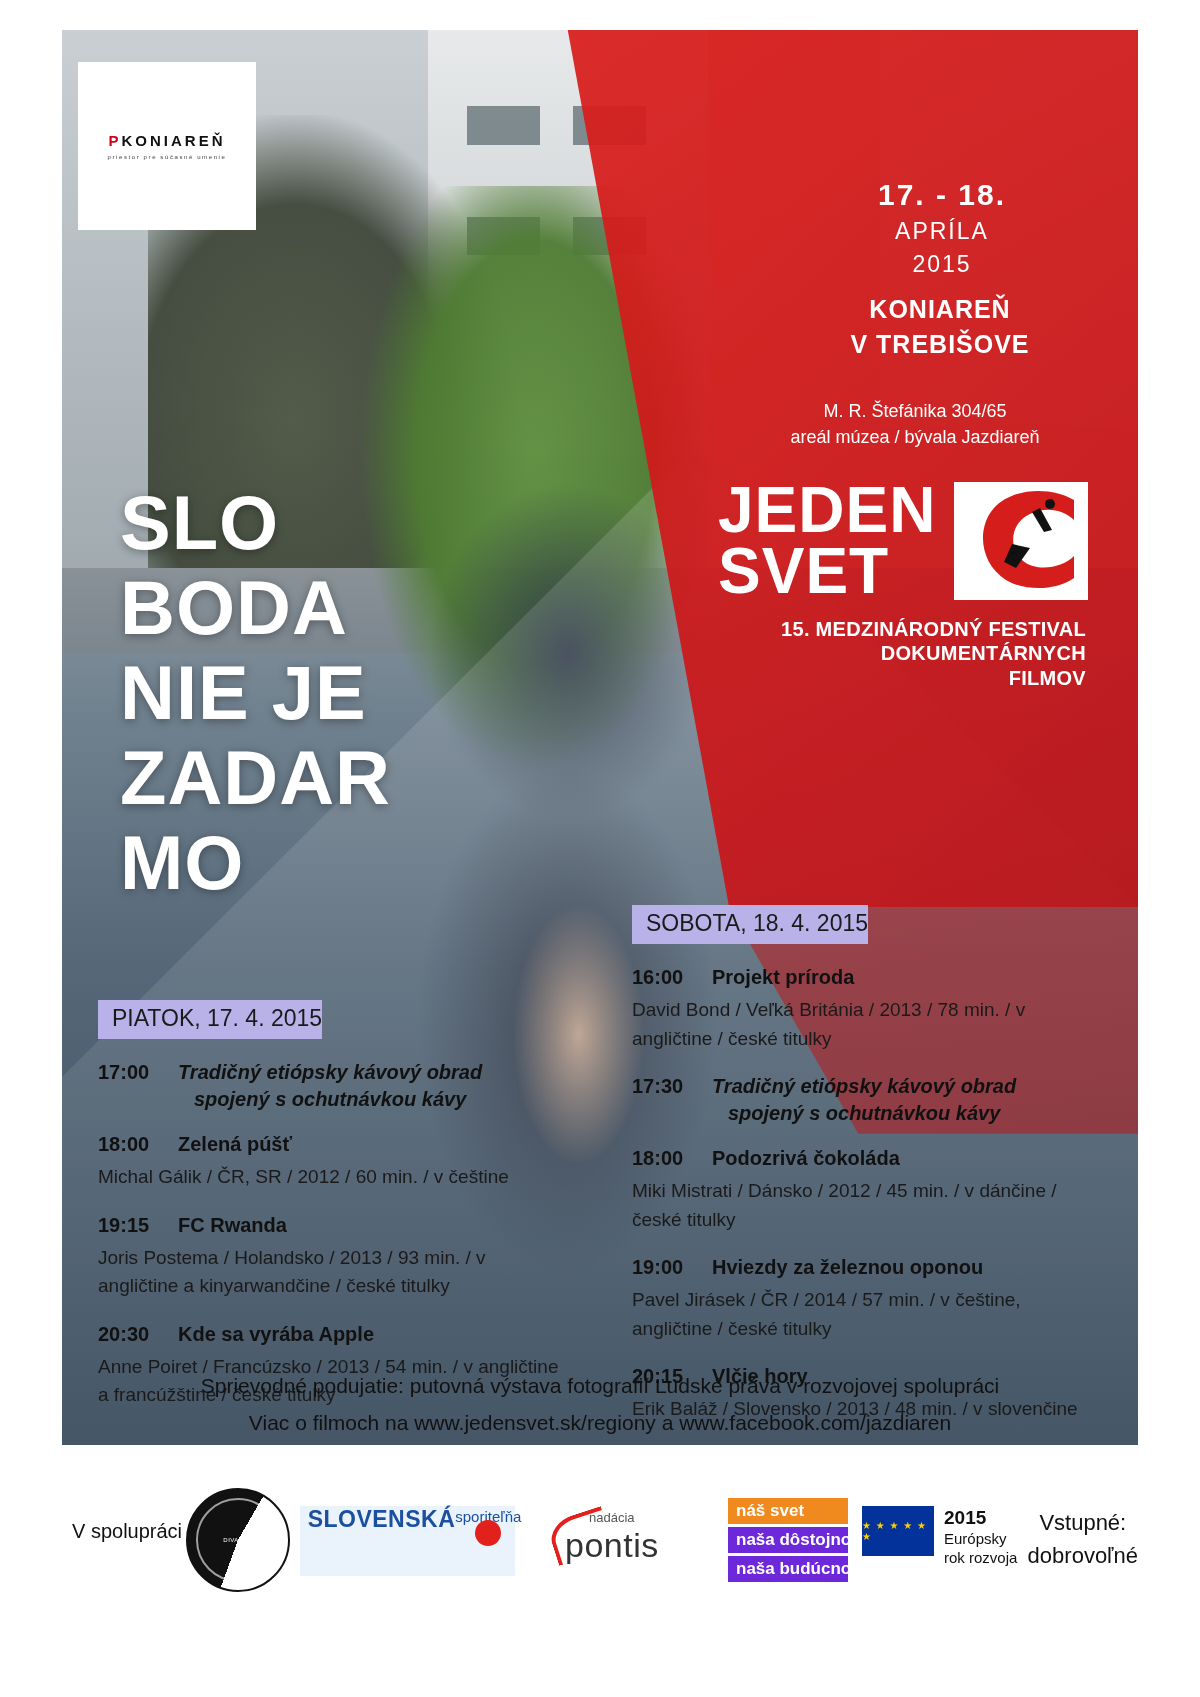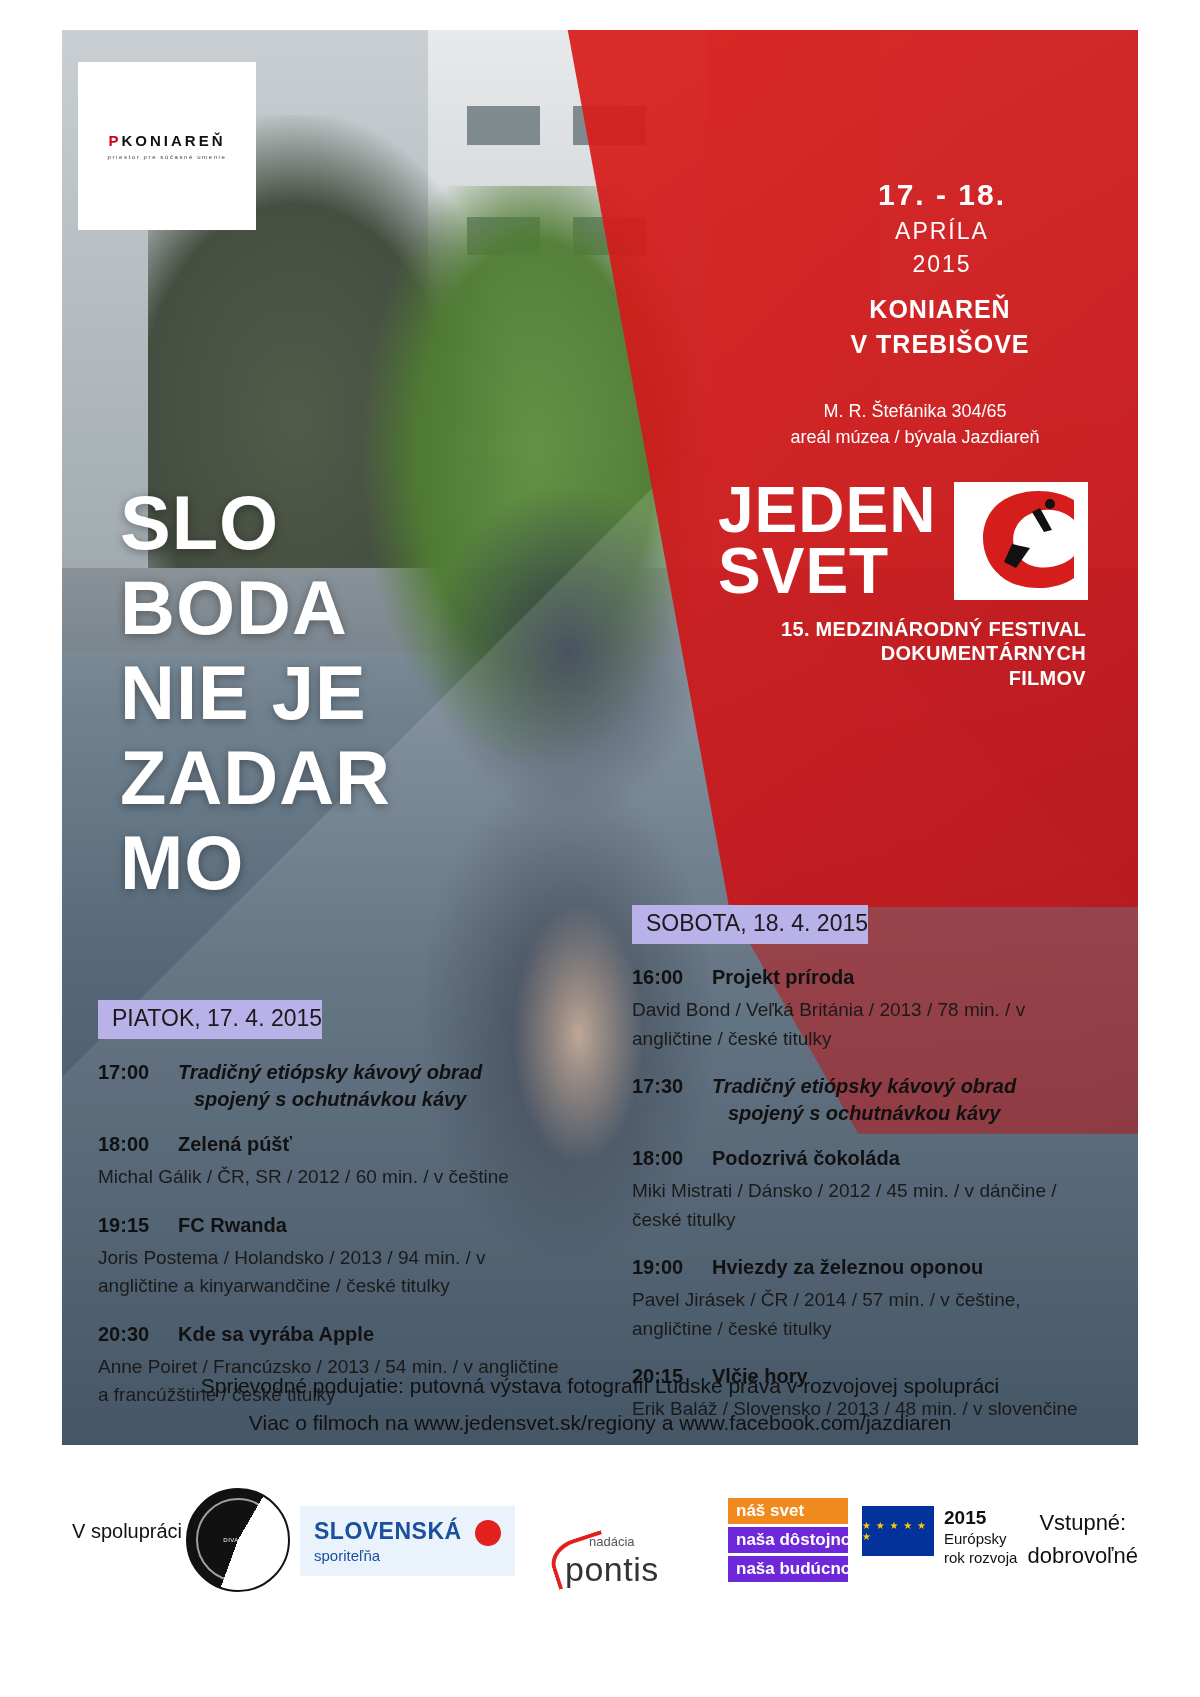--- a/index.html
+++ b/index.html
@@ -222,31 +222,31 @@
     border: 2px solid rgba(255,255,255,.6);
   }
   .divadlo-logo .txt {
     position: absolute; inset: 0; border-radius: 50%;
     font-size: 6px; color: #fff; display: flex; align-items: center; justify-content: center;
     letter-spacing: .5px;
   }
   .sporitelna {
     position: absolute; left: 300px; top: 36px; width: 215px; height: 70px;
     background: #eaf3fb;
-    display: flex; flex-direction: column; justify-content: center;
+    display: flex; flex-direction: row; justify-content: center;
     padding-left: 14px;
   }
   .sporitelna .s1 { color: #1b4fa0; font-weight: 700; font-size: 23px; letter-spacing: .5px; }
   .sporitelna .s2 { color: #1b4fa0; font-size: 15px; margin-top: 2px; }
   .sporitelna .scircle {
     position: absolute; right: 14px; top: 14px; width: 26px; height: 26px;
     border-radius: 50%; background: #e2211c;
   }
   .pontis {
-    position: absolute; left: 545px; top: 34px; width: 180px; height: 76px; margin-top: 24px;
+    position: absolute; left: 545px; top: 34px; width: 180px; height: 76px;
   }
   .pontis .p1 { position: absolute; left: 44px; top: 6px; font-size: 13px; color: #555; }
   .pontis .p2 { position: absolute; left: 20px; top: 22px; font-size: 34px; color: #333; letter-spacing: .5px; }
   .pontis .swoosh {
     position: absolute; left: 6px; top: 10px; width: 58px; height: 44px;
     border-left: 4px solid #e2211c; border-top: 4px solid #e2211c;
     border-radius: 50% 0 0 0; transform: rotate(-18deg);
   }
   .nassvet {
     position: absolute; left: 680px; top: 28px; width: 168px; height: 92px;
@@ -367,21 +367,21 @@
         <span class="entry-title">Zelená púšť</span>
       </div>
       <div class="entry-meta">Michal Gálik / ČR, SR / 2012 / 60 min. / v češtine</div>
     </div>
 
     <div class="entry">
       <div class="entry-head">
         <span class="entry-time">19:15</span>
         <span class="entry-title">FC Rwanda</span>
       </div>
-      <div class="entry-meta">Joris Postema / Holandsko / 2013 / 94 min. / v angličtine a kinyarwandčine / české titulky</div>
+      <div class="entry-meta">Joris Postema / Holandsko / 2013 / 93 min. / v angličtine a kinyarwandčine / české titulky</div>
     </div>
 
     <div class="entry">
       <div class="entry-head">
         <span class="entry-time">20:30</span>
         <span class="entry-title">Kde sa vyrába Apple</span>
       </div>
       <div class="entry-meta">Anne Poiret / Francúzsko / 2013 / 54 min. / v angličtine a francúžštine / české titulky</div>
     </div>
   </div>

